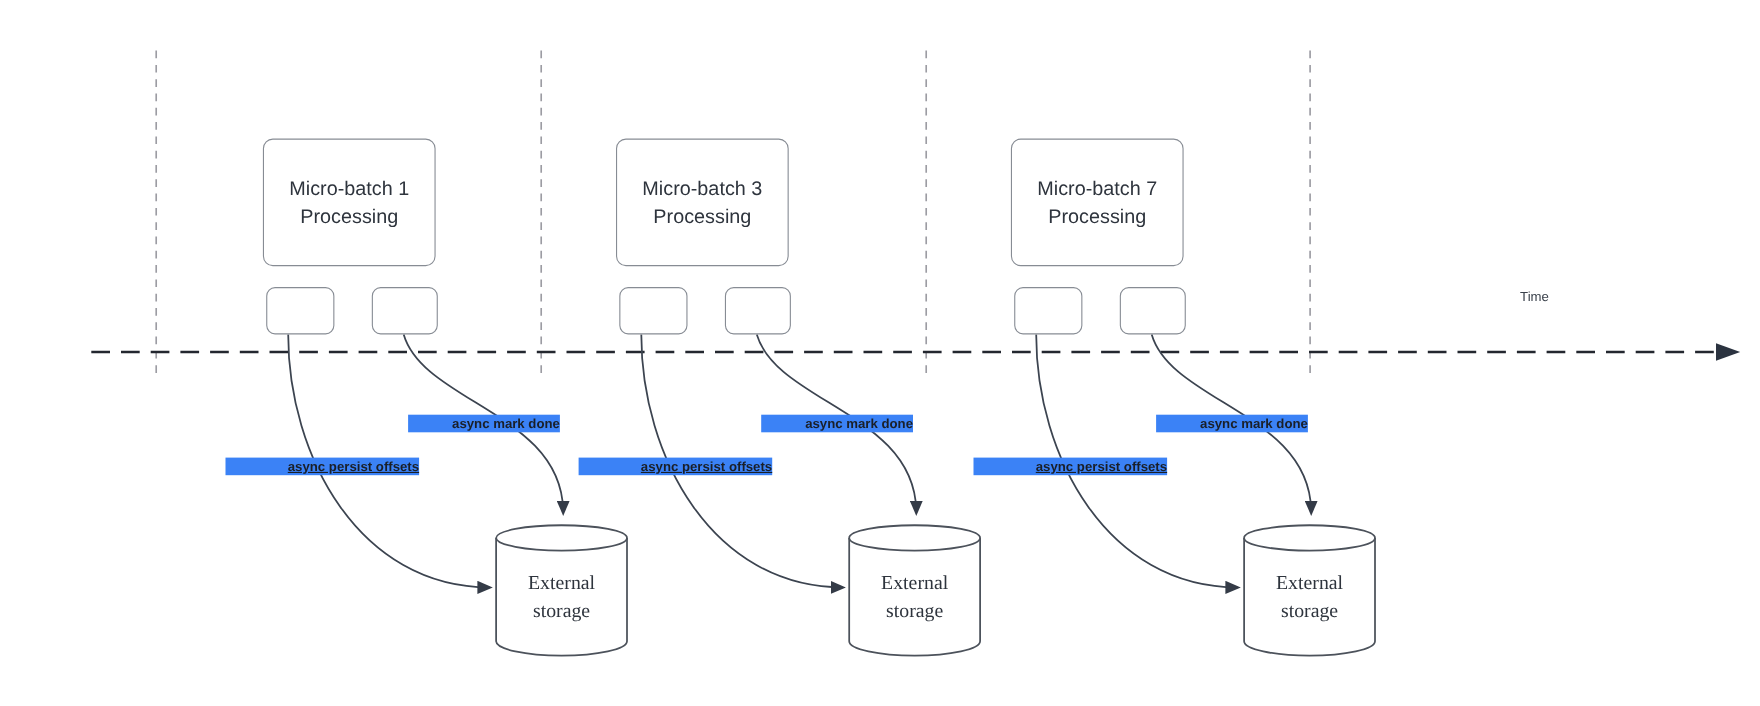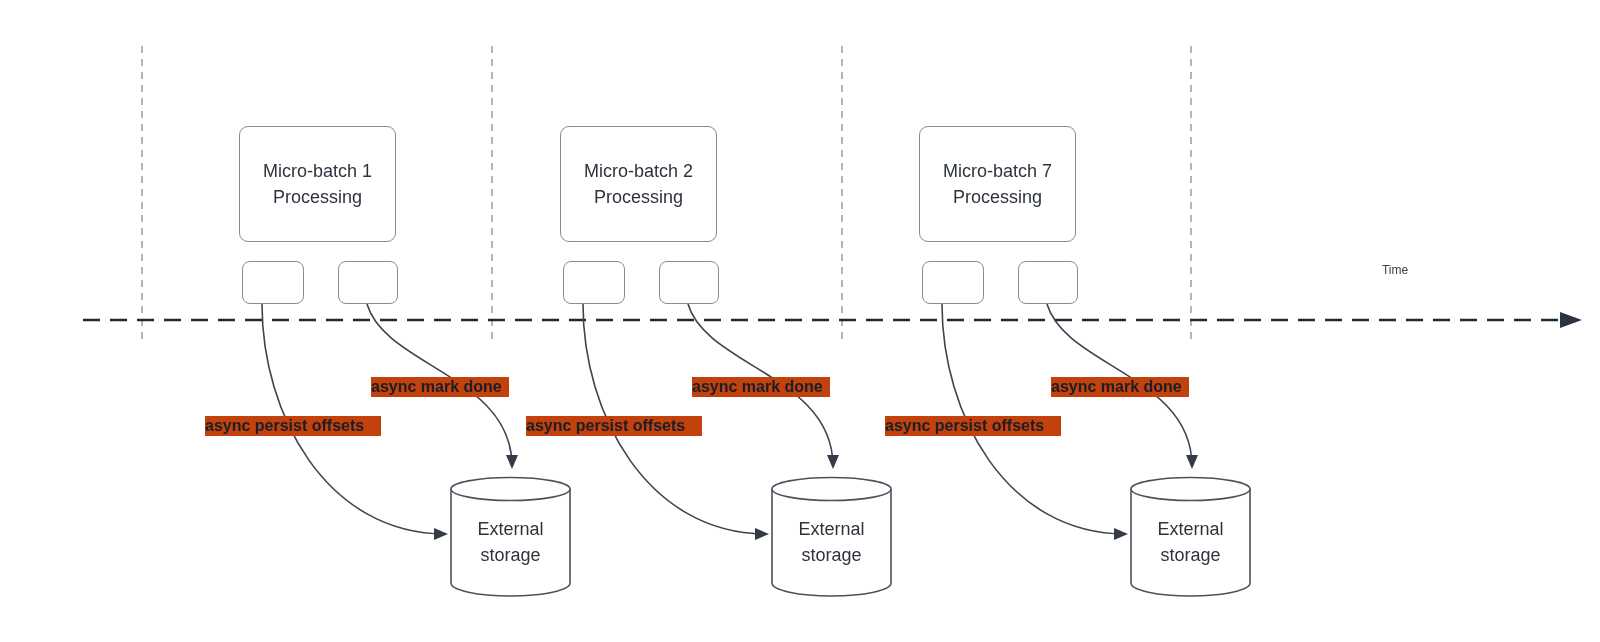--- a/index.html
+++ b/index.html
@@ -26,32 +26,32 @@
   
   .sb{
     position:absolute;top:261px;height:43px;box-sizing:border-box;
     border:1.5px solid #878c94;border-radius:8px;background:#fff;
   }
   .sb1{left:3px;width:62px;}
   .sb2{left:99px;width:60px;}
   
   .arrow-lbl{
     position:absolute;
-    font-size:16px;font-weight:bold;color:#1a1f27;
-    text-align:left;background:#c2410c;padding:1px 0;
+    font-size:12px;font-weight:bold;color:#1a1f27;
+    text-align:right;background:#3b82f6;padding:1px 0;
     white-space:nowrap;
   }
-  .lbl-persist{left:-34px;top:416px;width:176px;}
+  .lbl-persist{left:-34px;top:416px;width:176px;text-decoration:underline;}
   .lbl-markdone{left:132px;top:377px;width:138px;}
   
   .cyl-label{
     position:absolute;left:213px;top:500px;width:117px;height:83px;
     display:flex;align-items:center;justify-content:center;
     font-size:18px;line-height:26px;color:#2e343d;
-    text-align:center;white-space:pre-line;
+    text-align:center;white-space:pre-line;font-family:Liberation Serif, serif;
   }
   
   .time-label{
     position:absolute;left:1350px;top:258px;width:90px;
     font-size:12px;line-height:24px;color:#3a414b;text-align:center;
   }
 </style>
 </head>
 <body>
 
@@ -99,21 +99,21 @@
 Processing</div>
     <div class="sb sb1"></div>
     <div class="sb sb2"></div>
     <div class="arrow-lbl lbl-persist">async persist offsets</div>
     <div class="arrow-lbl lbl-markdone">async mark done</div>
     <div class="cyl-label">External
 storage</div>
   </div>
 
   <div class="group g2">
-    <div class="mb-box">Micro-batch 2
+    <div class="mb-box">Micro-batch 3
 Processing</div>
     <div class="sb sb1"></div>
     <div class="sb sb2"></div>
     <div class="arrow-lbl lbl-persist">async persist offsets</div>
     <div class="arrow-lbl lbl-markdone">async mark done</div>
     <div class="cyl-label">External
 storage</div>
   </div>
 
   <div class="group g3">

